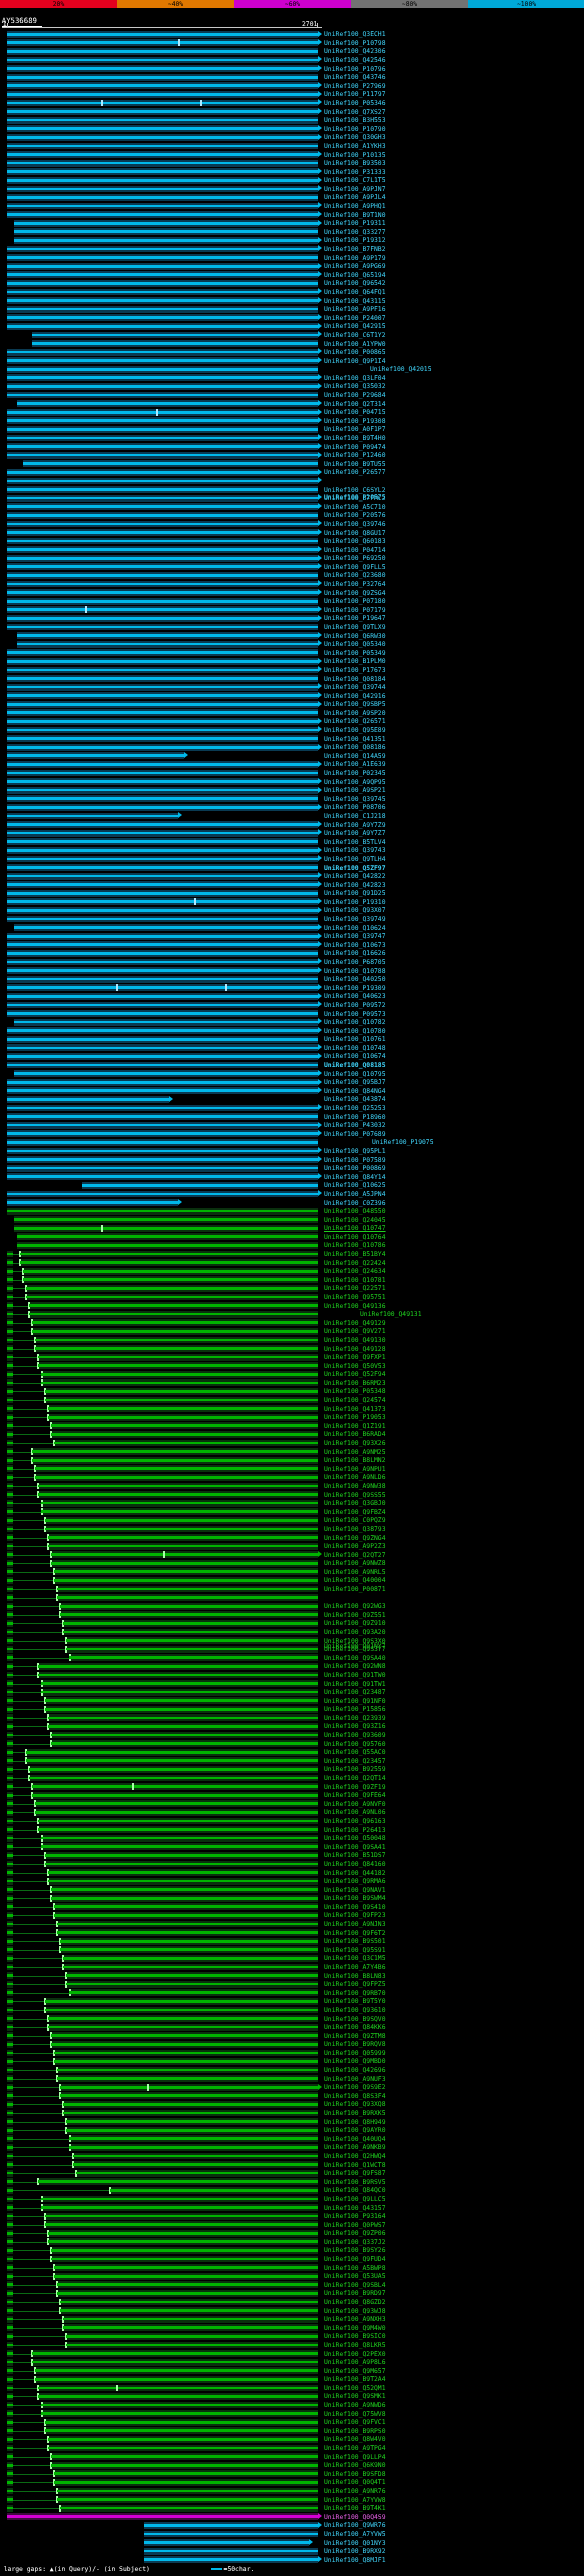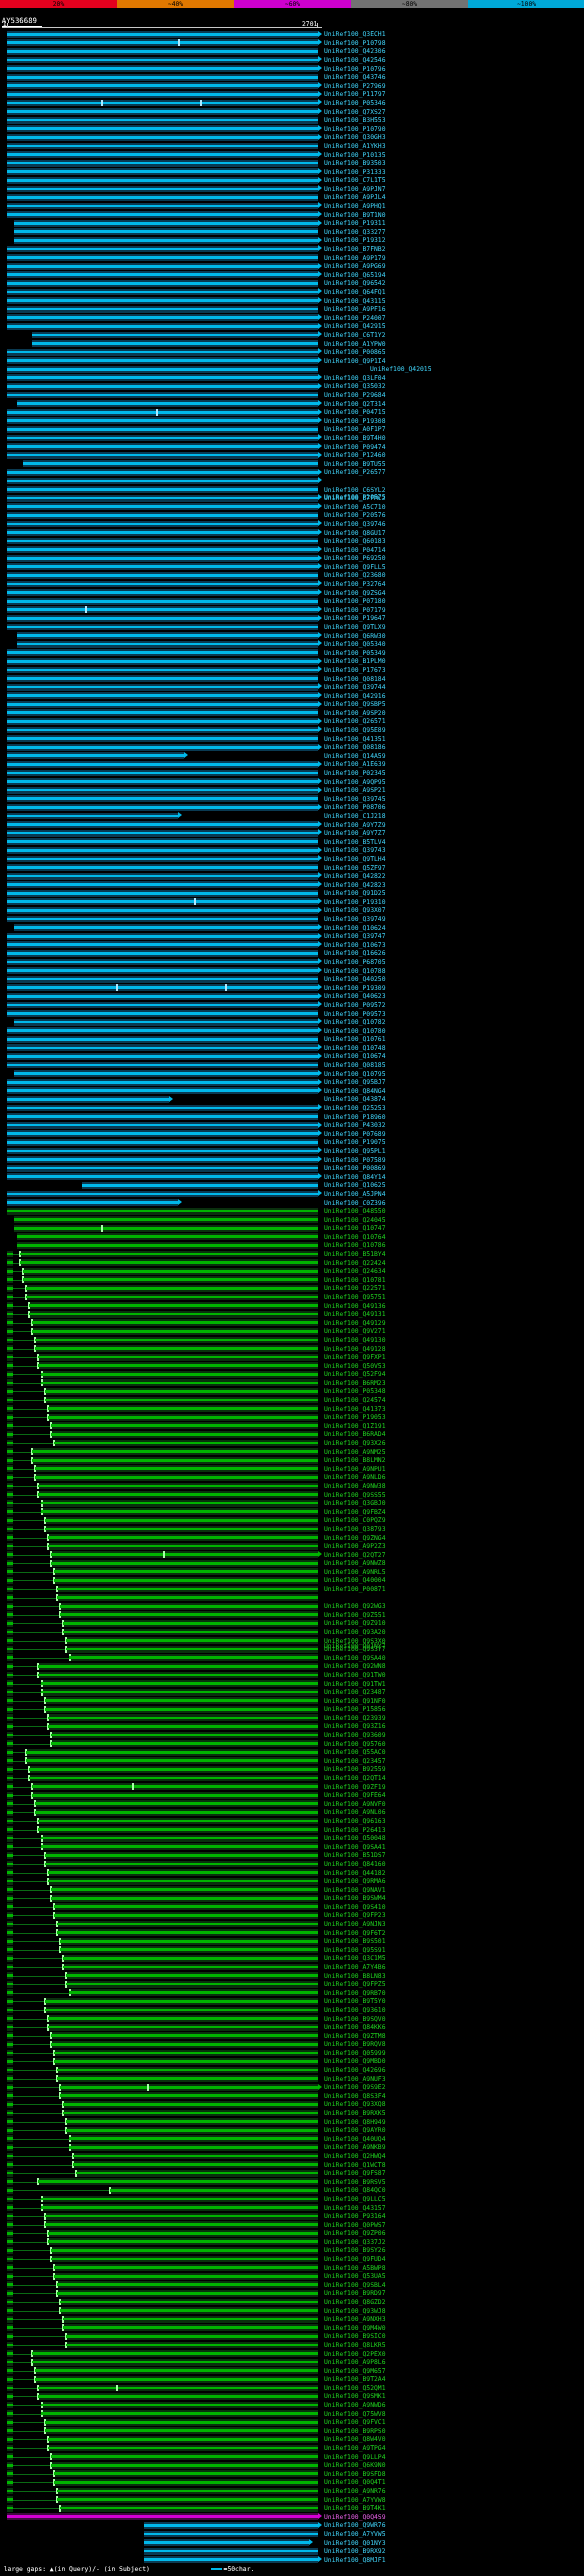--- a/index.html
+++ b/index.html
@@ -624,21 +624,21 @@
       </div>
       <div class="row">
         <div class="halo" style="left: 7.3px; width: 311px; background: rgb(10, 58, 82);"></div>
         <div class="bar" style="left: 7.3px; width: 311px; background: rgb(0, 184, 234);"></div>
         <div class="arr" style="left: 318px; border-left-color: rgb(0, 184, 234);"></div>
         <span class="lbl" style="color: rgb(63, 208, 245);">UniRef100_Q9TLH4</span>
       </div>
       <div class="row">
         <div class="halo" style="left: 7.3px; width: 311px; background: rgb(10, 58, 82);"></div>
         <div class="bar" style="left: 7.3px; width: 311px; background: rgb(0, 184, 234);"></div>
-        <span class="lbl" style="color: rgb(63, 208, 245);">UniRef100_Q5ZF97</span>
+        <span class="lbl" style="color: rgb(63, 208, 245); font-weight: bold;">UniRef100_Q5ZF97</span>
       </div>
       <div class="row">
         <div class="halo" style="left: 7.3px; width: 311px; background: rgb(10, 58, 82);"></div>
         <div class="bar" style="left: 7.3px; width: 311px; background: rgb(0, 184, 234);"></div>
         <div class="arr" style="left: 318px; border-left-color: rgb(0, 184, 234);"></div>
         <span class="lbl" style="color: rgb(63, 208, 245);">UniRef100_Q42822</span>
       </div>
       <div class="row">
         <div class="halo" style="left: 7.3px; width: 311px; background: rgb(10, 58, 82);"></div>
         <div class="bar" style="left: 7.3px; width: 311px; background: rgb(0, 184, 234);"></div>
@@ -758,21 +758,21 @@
       </div>
       <div class="row">
         <div class="halo" style="left: 7.3px; width: 311px; background: rgb(10, 58, 82);"></div>
         <div class="bar" style="left: 7.3px; width: 311px; background: rgb(0, 184, 234);"></div>
         <div class="arr" style="left: 318px; border-left-color: rgb(0, 184, 234);"></div>
         <span class="lbl" style="color: rgb(63, 208, 245);">UniRef100_Q10674</span>
       </div>
       <div class="row">
         <div class="halo" style="left: 7.3px; width: 311px; background: rgb(10, 58, 82);"></div>
         <div class="bar" style="left: 7.3px; width: 311px; background: rgb(0, 184, 234);"></div>
-        <span class="lbl" style="color: rgb(63, 208, 245);">UniRef100_Q08185</span>
+        <span class="lbl" style="color: rgb(63, 208, 245); font-weight: bold;">UniRef100_Q08185</span>
       </div>
       <div class="row">
         <div class="halo" style="left: 13.5px; width: 304px; background: rgb(10, 58, 82);"></div>
         <div class="bar" style="left: 13.5px; width: 304px; background: rgb(0, 184, 234);"></div>
         <div class="arr" style="left: 318px; border-left-color: rgb(0, 184, 234);"></div>
         <span class="lbl" style="color: rgb(63, 208, 245);">UniRef100_Q10795</span>
       </div>
       <div class="row">
         <div class="halo" style="left: 7.3px; width: 311px; background: rgb(10, 58, 82);"></div>
         <div class="bar" style="left: 7.3px; width: 311px; background: rgb(0, 184, 234);"></div>
@@ -810,21 +810,21 @@
       </div>
       <div class="row">
         <div class="halo" style="left: 7.3px; width: 311px; background: rgb(10, 58, 82);"></div>
         <div class="bar" style="left: 7.3px; width: 311px; background: rgb(0, 184, 234);"></div>
         <div class="arr" style="left: 318px; border-left-color: rgb(0, 184, 234);"></div>
         <span class="lbl" style="color: rgb(63, 208, 245);">UniRef100_P07689</span>
       </div>
       <div class="row">
         <div class="halo" style="left: 7.3px; width: 311px; background: rgb(10, 58, 82);"></div>
         <div class="bar" style="left: 7.3px; width: 311px; background: rgb(0, 184, 234);"></div>
-        <span class="lbl" style="color: rgb(63, 208, 245);">UniRef100_P19075</span>
+        <span class="lbl" style="color: rgb(63, 208, 245); margin-left: 48px;">UniRef100_P19075</span>
       </div>
       <div class="row">
         <div class="halo" style="left: 7.3px; width: 311px; background: rgb(10, 58, 82);"></div>
         <div class="bar" style="left: 7.3px; width: 311px; background: rgb(0, 184, 234);"></div>
         <div class="arr" style="left: 318px; border-left-color: rgb(0, 184, 234);"></div>
         <span class="lbl" style="color: rgb(63, 208, 245);">UniRef100_Q95PL1</span>
       </div>
       <div class="row">
         <div class="halo" style="left: 7.3px; width: 311px; background: rgb(10, 58, 82);"></div>
         <div class="bar" style="left: 7.3px; width: 311px; background: rgb(0, 184, 234);"></div>
@@ -866,21 +866,21 @@
       </div>
       <div class="row">
         <div class="halo" style="left: 13.5px; width: 304px; background: rgb(10, 48, 14);"></div>
         <div class="bar" style="left: 13.5px; width: 304px; background: rgb(0, 180, 0);"></div>
         <span class="lbl" style="color: rgb(31, 207, 31);">UniRef100_Q24045</span>
       </div>
       <div class="row">
         <div class="halo" style="left: 13.5px; width: 304px; background: rgb(10, 48, 14);"></div>
         <div class="bar" style="left: 13.5px; width: 304px; background: rgb(0, 180, 0);"></div>
         <div class="gtick" style="left: 101px; background: rgb(168, 255, 168);"></div>
-        <span class="lbl" style="color: rgb(31, 207, 31);">UniRef100_Q10747</span>
+        <span class="lbl" style="color: rgb(31, 207, 31); text-decoration: underline;">UniRef100_Q10747</span>
       </div>
       <div class="row">
         <div class="halo" style="left: 16.6px; width: 301px; background: rgb(10, 48, 14);"></div>
         <div class="bar" style="left: 16.6px; width: 301px; background: rgb(0, 180, 0);"></div>
         <span class="lbl" style="color: rgb(31, 207, 31);">UniRef100_Q10764</span>
       </div>
       <div class="row">
         <div class="halo" style="left: 16.6px; width: 301px; background: rgb(10, 48, 14);"></div>
         <div class="bar" style="left: 16.6px; width: 301px; background: rgb(0, 180, 0);"></div>
         <span class="lbl" style="color: rgb(31, 207, 31);">UniRef100_Q10786</span>
@@ -948,21 +948,21 @@
         <div class="bar" style="left: 29px; width: 289px; background: rgb(0, 180, 0);"></div>
         <span class="lbl" style="color: rgb(31, 207, 31);">UniRef100_Q49136</span>
       </div>
       <div class="row">
         <div class="halo" style="left: 29px; width: 289px; background: rgb(10, 48, 14);"></div>
         <div class="halo" style="left: 7.3px; width: 5.5px; background: rgb(10, 48, 14);"></div>
         <div class="bar" style="left: 7.3px; width: 5.5px; background: rgb(0, 180, 0);"></div>
         <div class="gapline" style="left: 12.8px; width: 16.3px; background: rgb(10, 106, 20);"></div>
         <div class="gtick" style="left: 28px; background: rgb(168, 255, 168);"></div>
         <div class="bar" style="left: 29px; width: 289px; background: rgb(0, 180, 0);"></div>
-        <span class="lbl" style="color: rgb(31, 207, 31);">UniRef100_Q49131</span>
+        <span class="lbl" style="color: rgb(31, 207, 31); margin-left: 36px;">UniRef100_Q49131</span>
       </div>
       <div class="row">
         <div class="halo" style="left: 32px; width: 286px; background: rgb(10, 48, 14);"></div>
         <div class="halo" style="left: 7.3px; width: 5.5px; background: rgb(10, 48, 14);"></div>
         <div class="bar" style="left: 7.3px; width: 5.5px; background: rgb(0, 180, 0);"></div>
         <div class="gapline" style="left: 12.8px; width: 19.4px; background: rgb(10, 106, 20);"></div>
         <div class="gtick" style="left: 31px; background: rgb(168, 255, 168);"></div>
         <div class="bar" style="left: 32px; width: 286px; background: rgb(0, 180, 0);"></div>
         <span class="lbl" style="color: rgb(31, 207, 31);">UniRef100_Q49129</span>
       </div>

